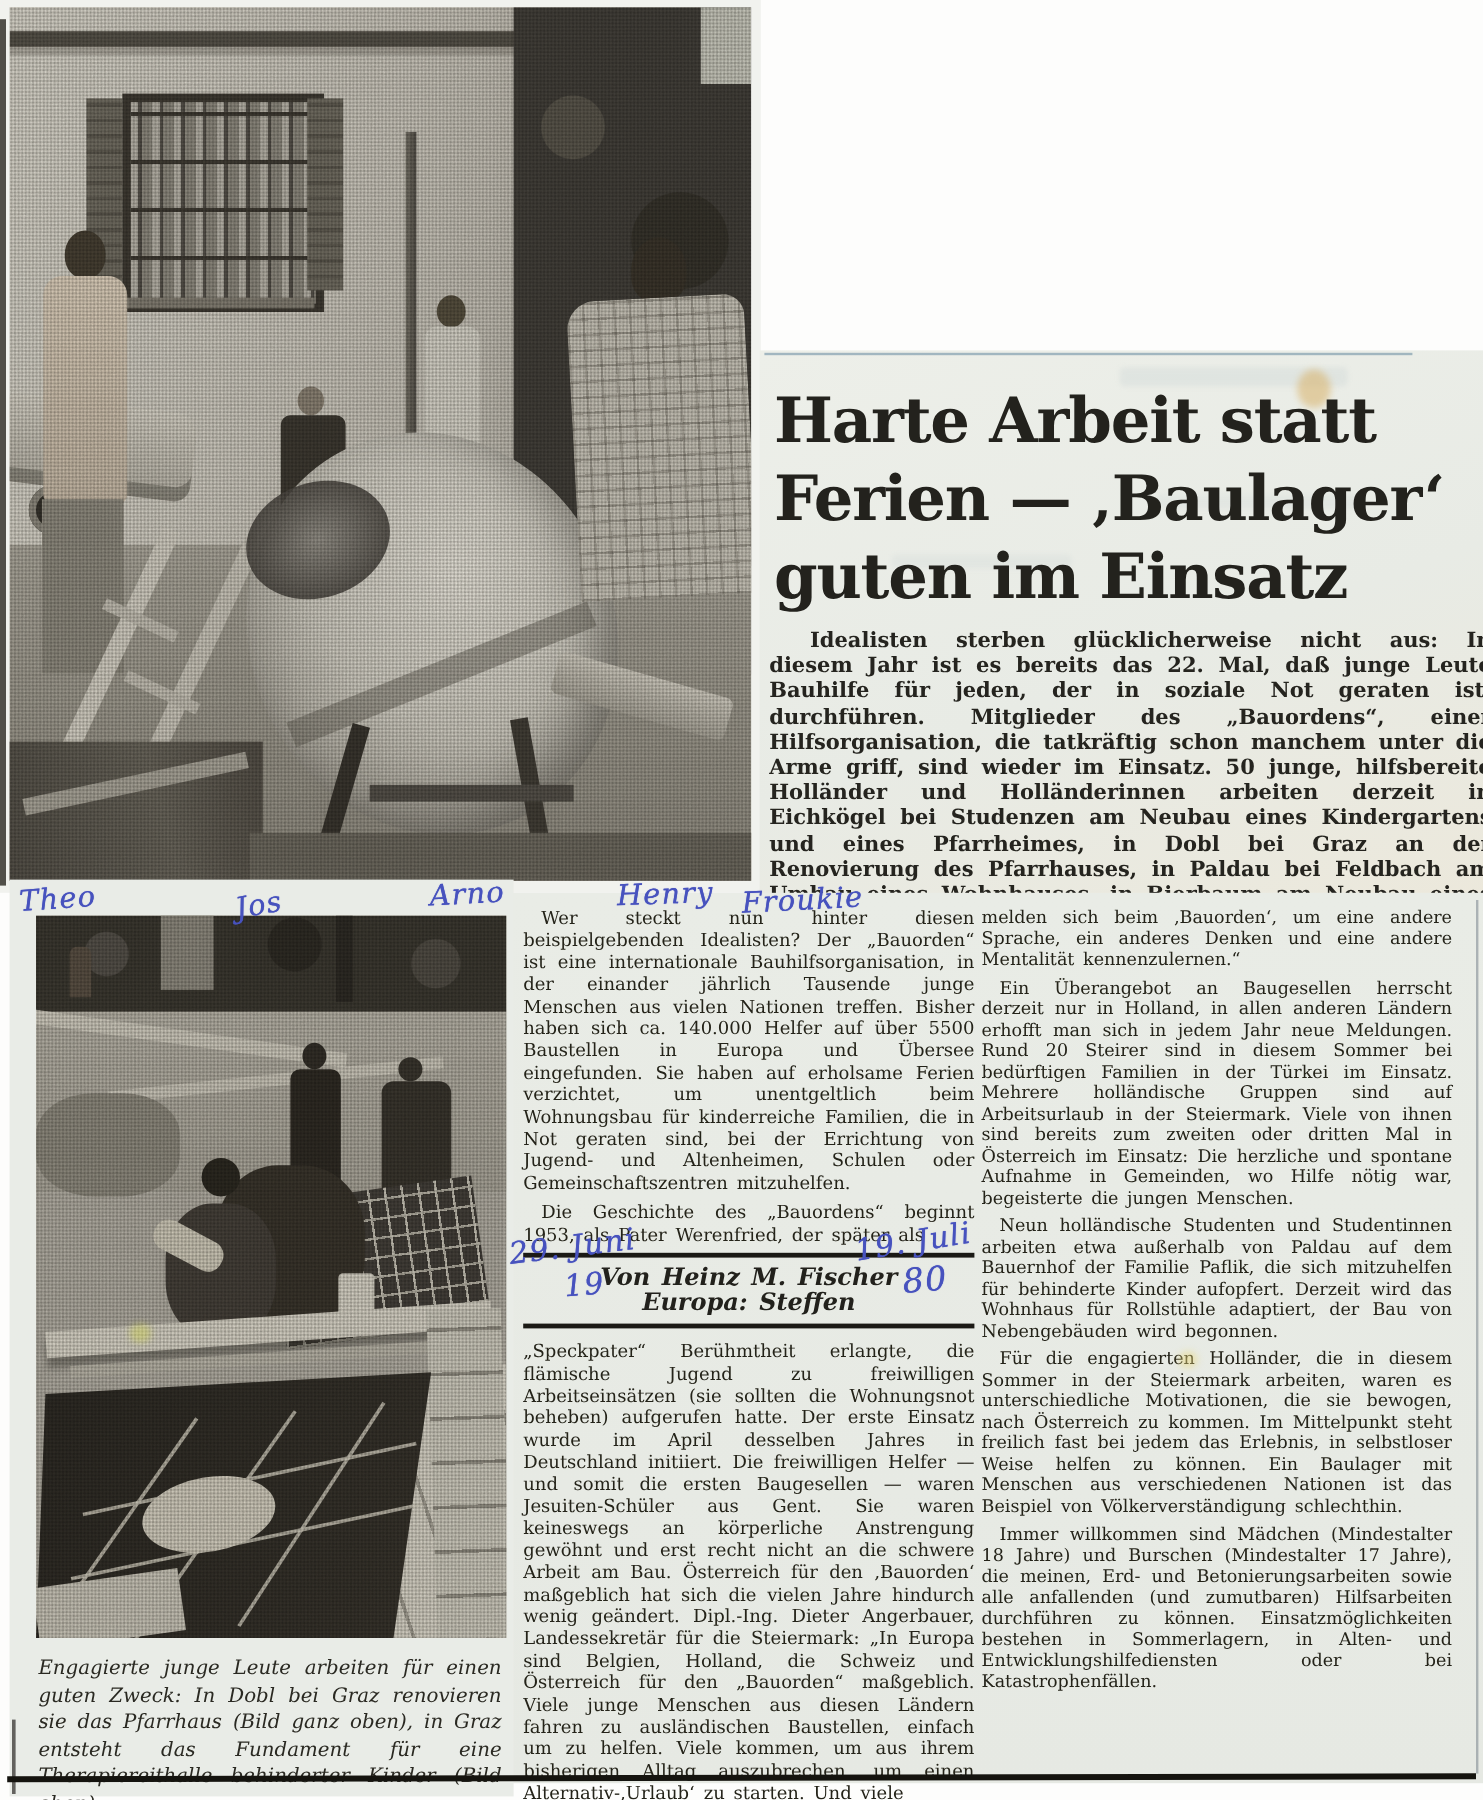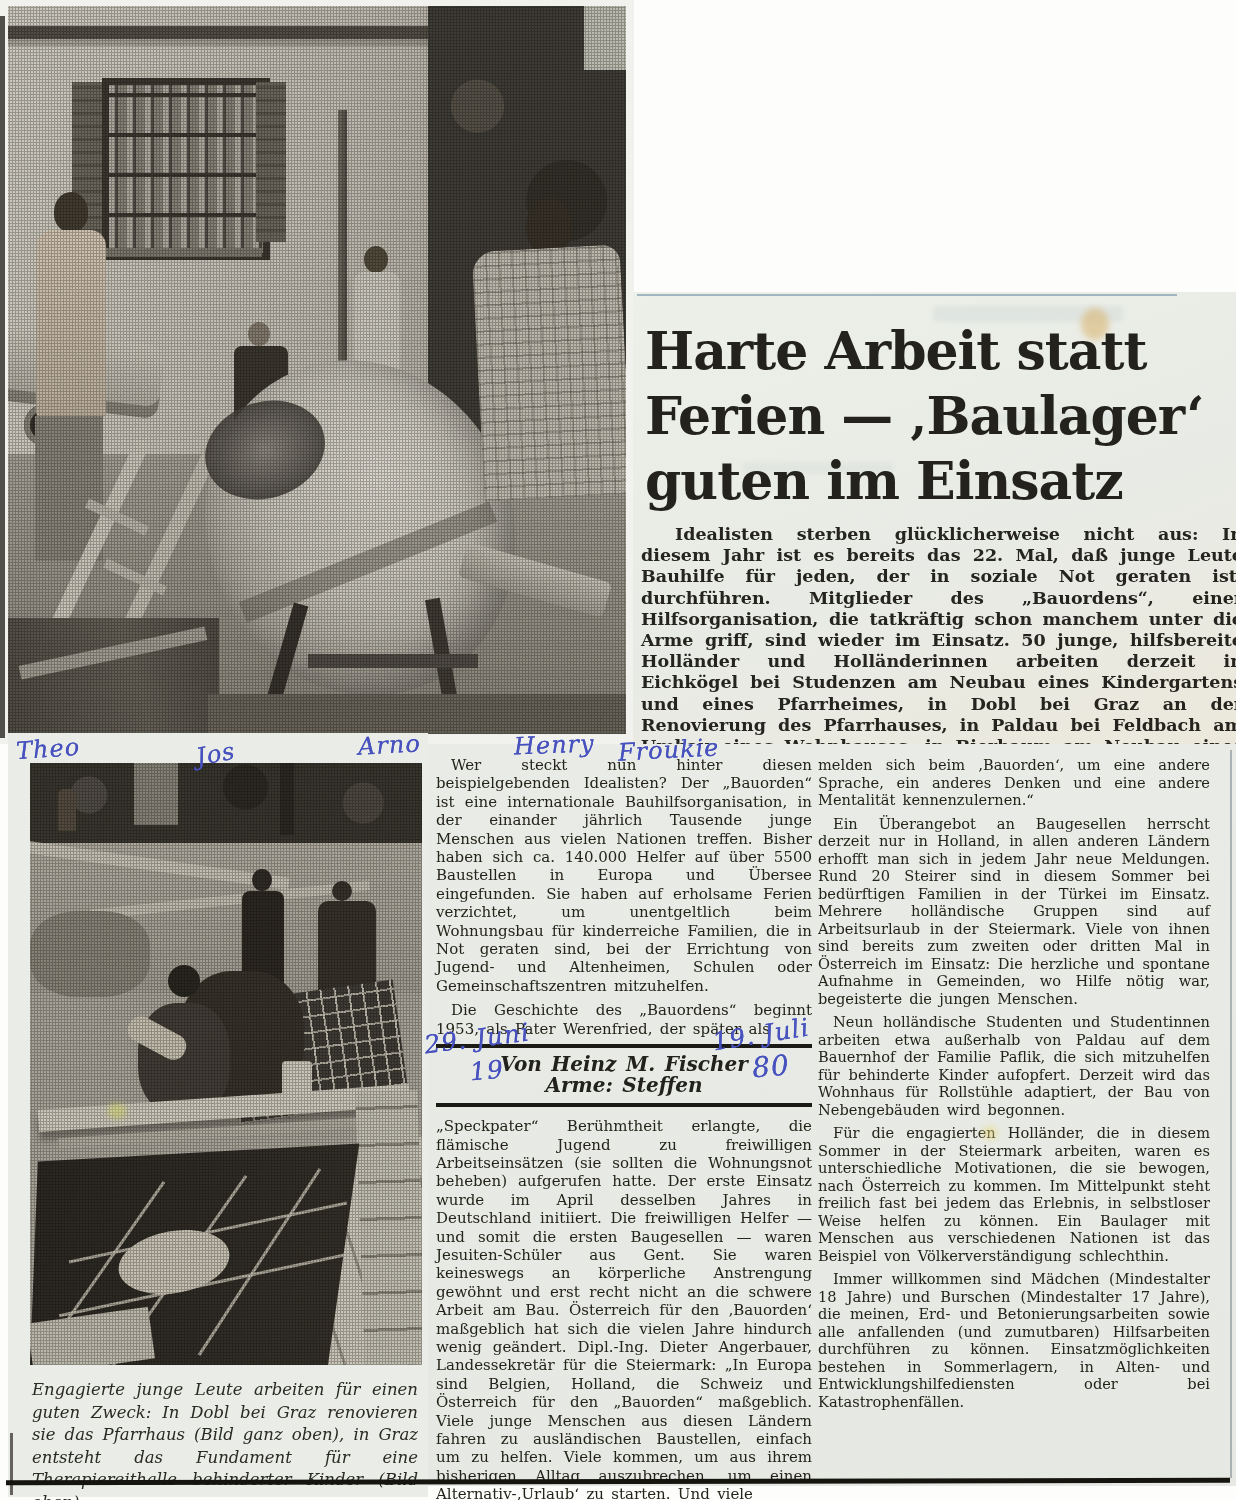--- a/index.html
+++ b/index.html
@@ -235,21 +235,21 @@
     </div>
     <p class="abs lead">Idealisten sterben glücklicherweise nicht aus: In diesem Jahr ist es bereits das 22. Mal, daß junge Leute Bauhilfe für jeden, der in soziale Not geraten ist, durchführen. Mitglieder des „Bauordens“, einer Hilfsorganisation, die tatkräftig schon manchem unter die Arme griff, sind wieder im Einsatz. 50 junge, hilfsbereite Holländer und Holländerinnen arbeiten derzeit in Eichkögel bei Studenzen am Neubau eines Kindergartens und eines Pfarrheimes, in Dobl bei Graz an der Renovierung des Pfarrhauses, in Paldau bei Feldbach am Umbau eines Wohnhauses, in Bierbaum am Neubau eines Altenwohnhauses und schließlich in Graz an der Errichtung einer Therapie-Reithalle.</p>
   </div>
 
   <div class="piece piece-text">
     <div class="col col-mid">
       <p class="indent">Wer steckt nun hinter diesen beispielgebenden Idealisten? Der „Bauorden“ ist eine internationale Bauhilfsorganisation, in der einander jährlich Tausende junge Menschen aus vielen Nationen treffen. Bisher haben sich ca. 140.000 Helfer auf über 5500 Baustellen in Europa und Übersee eingefunden. Sie haben auf erholsame Ferien verzichtet, um unentgeltlich beim Wohnungsbau für kinderreiche Familien, die in Not geraten sind, bei der Errichtung von Jugend- und Altenheimen, Schulen oder Gemeinschaftszentren mitzuhelfen.</p>
       <p class="indent">Die Geschichte des „Bauordens“ beginnt 1953, als Pater Werenfried, der später als</p>
       <div class="byline-box">
         <div>Von Heinz M. Fischer</div>
-        <div>Arme: Steffen</div>
+        <div>Europa: Steffen</div>
       </div>
       <p>„Speckpater“ Berühmtheit erlangte, die flämische Jugend zu freiwilligen Arbeitseinsätzen (sie sollten die Wohnungsnot beheben) aufgerufen hatte. Der erste Einsatz wurde im April desselben Jahres in Deutschland initiiert. Die freiwilligen Helfer — und somit die ersten Baugesellen — waren Jesuiten-Schüler aus Gent. Sie waren keineswegs an körperliche Anstrengung gewöhnt und erst recht nicht an die schwere Arbeit am Bau. Österreich für den ‚Bauorden‘ maßgeblich hat sich die vielen Jahre hindurch wenig geändert. Dipl.-Ing. Dieter Angerbauer, Landessekretär für die Steiermark: „In Europa sind Belgien, Holland, die Schweiz und Österreich für den „Bauorden“ maßgeblich. Viele junge Menschen aus diesen Ländern fahren zu ausländischen Baustellen, einfach um zu helfen. Viele kommen, um aus ihrem bisherigen Alltag auszubrechen, um einen Alternativ-‚Urlaub‘ zu starten. Und viele</p>
     </div>
     <div class="col col-right">
       <p>melden sich beim ‚Bauorden‘, um eine andere Sprache, ein anderes Denken und eine andere Mentalität kennenzulernen.“</p>
       <p class="indent">Ein Überangebot an Baugesellen herrscht derzeit nur in Holland, in allen anderen Ländern erhofft man sich in jedem Jahr neue Meldungen. Rund 20 Steirer sind in diesem Sommer bei bedürftigen Familien in der Türkei im Einsatz. Mehrere holländische Gruppen sind auf Arbeitsurlaub in der Steiermark. Viele von ihnen sind bereits zum zweiten oder dritten Mal in Österreich im Einsatz: Die herzliche und spontane Aufnahme in Gemeinden, wo Hilfe nötig war, begeisterte die jungen Menschen.</p>
       <p class="indent">Neun holländische Studenten und Studentinnen arbeiten etwa außerhalb von Paldau auf dem Bauernhof der Familie Paflik, die sich mitzuhelfen für behinderte Kinder aufopfert. Derzeit wird das Wohnhaus für Rollstühle adaptiert, der Bau von Nebengebäuden wird begonnen.</p>
       <p class="indent">Für die engagierten Holländer, die in diesem Sommer in der Steiermark arbeiten, waren es unterschiedliche Motivationen, die sie bewogen, nach Österreich zu kommen. Im Mittelpunkt steht freilich fast bei jedem das Erlebnis, in selbstloser Weise helfen zu können. Ein Baulager mit Menschen aus verschiedenen Nationen ist das Beispiel von Völkerverständigung schlechthin.</p>
       <p class="indent">Immer willkommen sind Mädchen (Mindestalter 18 Jahre) und Burschen (Mindestalter 17 Jahre), die meinen, Erd- und Betonierungsarbeiten sowie alle anfallenden (und zumutbaren) Hilfsarbeiten durchführen zu können. Einsatzmöglichkeiten bestehen in Sommerlagern, in Alten- und Entwicklungshilfediensten oder bei Katastrophenfällen.</p>
     </div>

